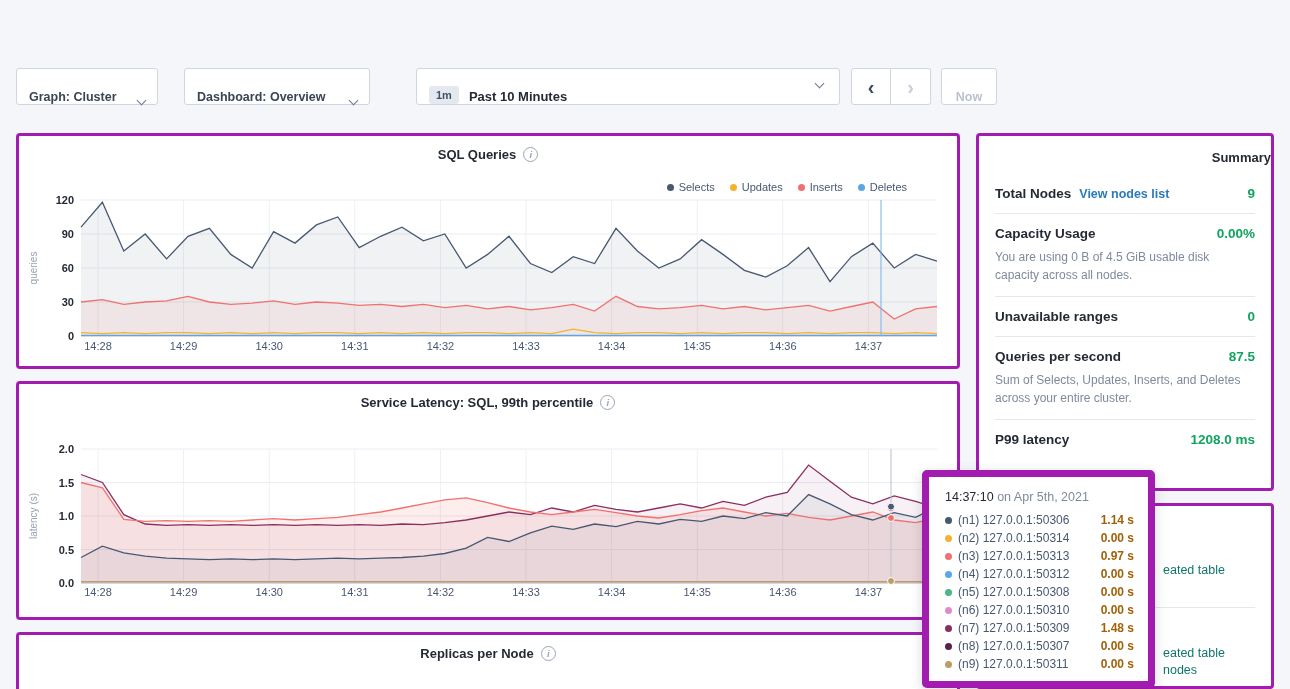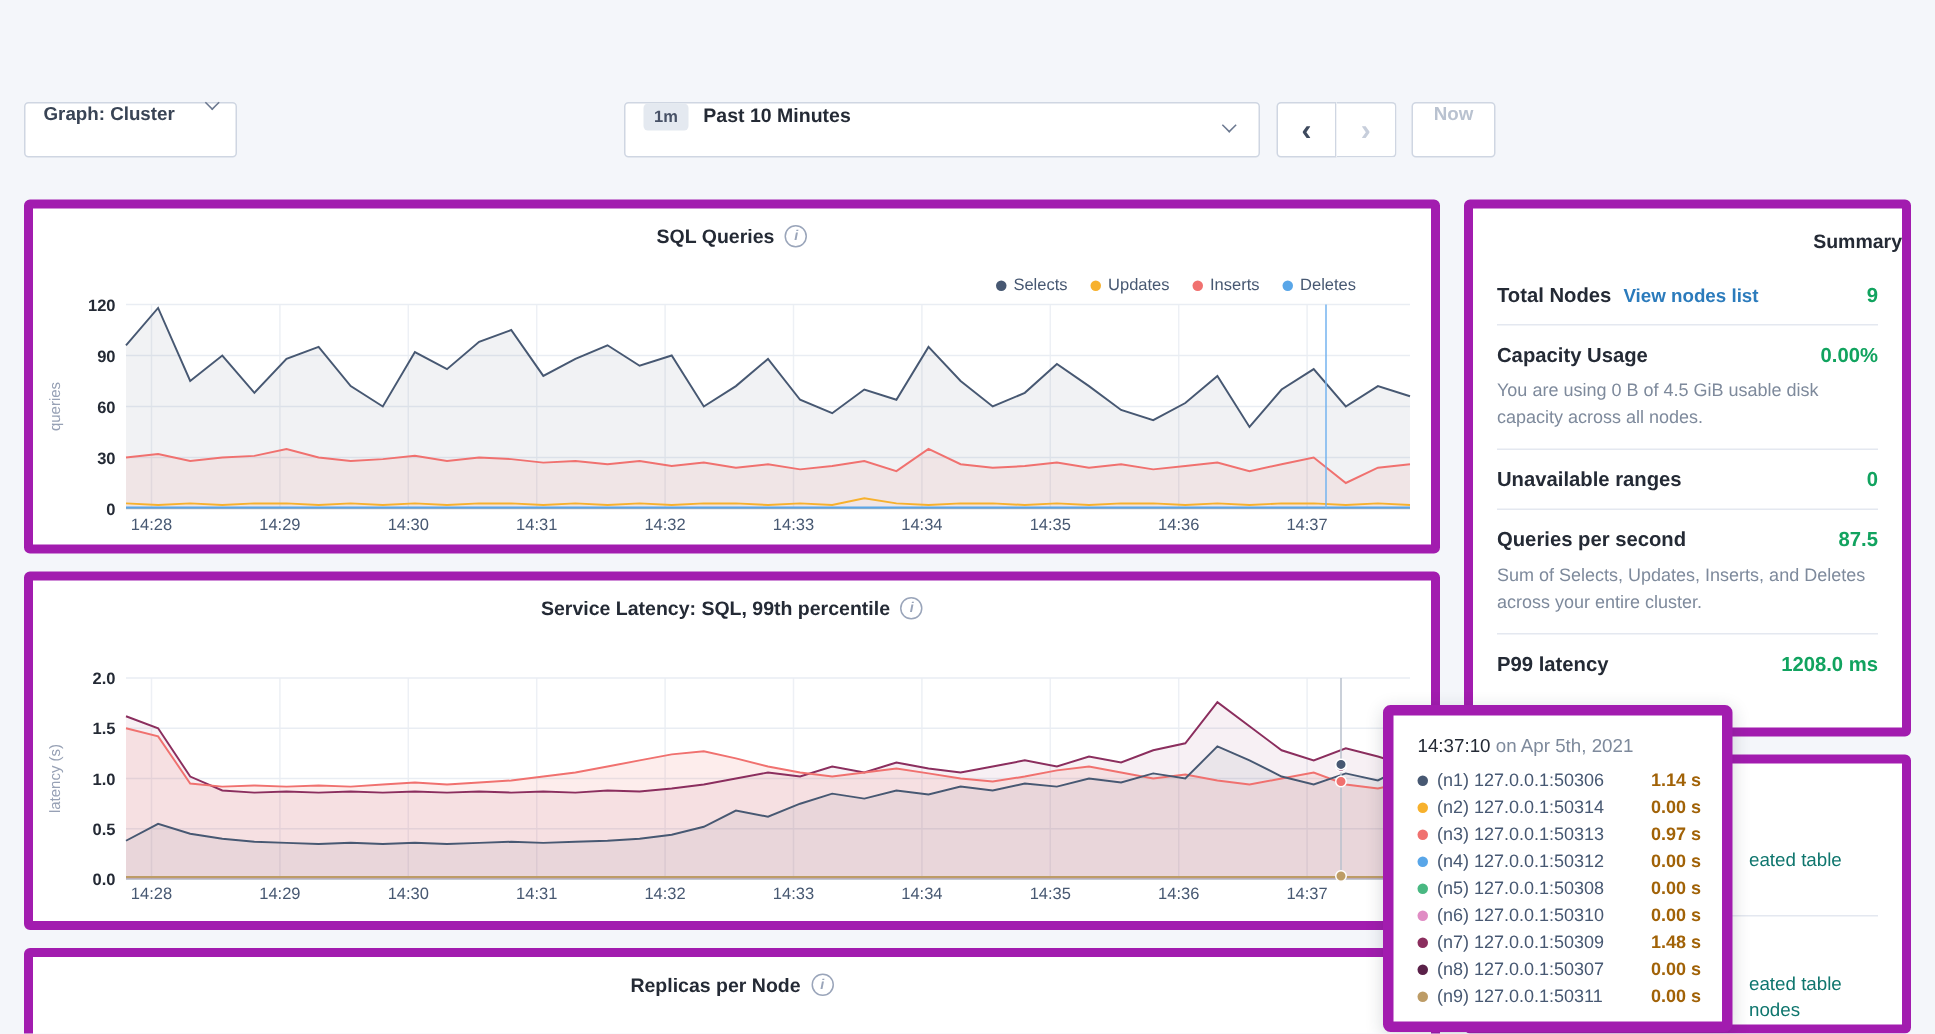--- a/index.html
+++ b/index.html
@@ -1,36 +1,36 @@
 <!DOCTYPE html>
 <html><head>
 <meta charset="utf-8">
 <style>
   *{margin:0;padding:0;box-sizing:border-box}
   body{background:#f4f6fa;font-family:"Liberation Sans",sans-serif}
   .page{position:relative;width:1290px;height:689px;overflow:hidden;background:#f4f6fa}
   .page-title{position:absolute;left:16px;top:12px;font-size:22px;font-weight:700;color:#1f2733}
   
   .ctl{position:absolute;top:68px;height:37px;background:#fff;border:1px solid #cfd6e2;border-radius:3px;
-       display:flex;align-items:flex-start;padding:0 12px;font-family:inherit;font-size:12.5px;font-weight:700;
+       display:flex;align-items:flex-end;padding:0 12px;font-family:inherit;font-size:12.5px;font-weight:700;
        color:#394455;cursor:pointer}
   .dd{justify-content:space-between}
   .chev{width:7px;height:7px;border-right:1.6px solid #6b7890;border-bottom:1.6px solid #6b7890;
         transform:rotate(45deg);display:inline-block;margin-left:10px;margin-top:-4px;flex:none}
   .time .badge{background:#e4e9f0;border-radius:3px;padding:3px 7px;font-size:11px;font-weight:700;color:#475166}
   .time .time-label{margin-left:10px;font-size:13px;color:#242a35}
   .time .chev{position:absolute;right:16px;top:15px}
   .pager{position:absolute;top:68px;left:851px;display:flex}
   .pg{width:40px;height:37px;background:#fff;border:1px solid #cfd6e2;font-family:inherit;font-size:20px;
       line-height:1;color:#3e4a5e;cursor:pointer;font-weight:700}
   .pg-prev{border-radius:3px 0 0 3px}
   .pg-next{border-radius:0 3px 3px 0;border-left:none;color:#c7cedb;cursor:default}
   .now{justify-content:center;color:#b9c2d0;cursor:default}
   
-  .card{position:absolute;background:#fff;border:6px solid #a21caf;border-radius:4px}
+  .card{position:absolute;background:#fff;border:3px solid #a21caf;border-radius:4px}
   .chart-title{position:absolute;top:11px;left:0;right:0;display:flex;justify-content:center;align-items:center;gap:7px;z-index:2}
   .ct-text{font-size:13px;font-weight:700;color:#242a35}
   .info{width:15px;height:15px;border:1px solid #9aa5ba;border-radius:50%;color:#9aa5ba;font-size:9.5px;
         display:inline-flex;align-items:center;justify-content:center;font-style:italic;font-weight:700;cursor:pointer;flex:none}
   .legend{position:absolute;top:45px;right:50px;display:flex;gap:15px;z-index:2}
   .lg-item{display:inline-flex;align-items:center;gap:5px;font-size:11px;color:#475872;cursor:pointer}
   .dot{width:7px;height:7px;border-radius:50%;display:inline-block;flex:none}
   .chart-svg{position:absolute;left:0;top:0}
   .ylab{font:700 11px "Liberation Sans",sans-serif;fill:#242a35}
   .xlab{font:11px "Liberation Sans",sans-serif;fill:#475872}
@@ -57,20 +57,24 @@
   .tt-val{margin-left:auto;font-size:12px;font-weight:700;color:#a16207}
 </style>
 </head>
 <body>
 
 <div class="page">
 
 
   <button class="ctl dd" style="left:16px;width:142px">
     <span>Graph: Cluster</span>
+    <span class="chev"></span>
+  </button>
+  <button class="ctl dd" style="left:184px;width:186px">
+    <span>Dashboard: Overview</span>
     <span class="chev"></span>
   </button>
   <button class="ctl time" style="left:416px;width:424px">
     <span class="badge">1m</span>
     <span class="time-label">Past 10 Minutes</span>
     <span class="chev"></span>
   </button>
   <div class="pager">
     <button class="pg pg-prev"><span>‹</span></button>
     <button class="pg pg-next"><span>›</span></button>

